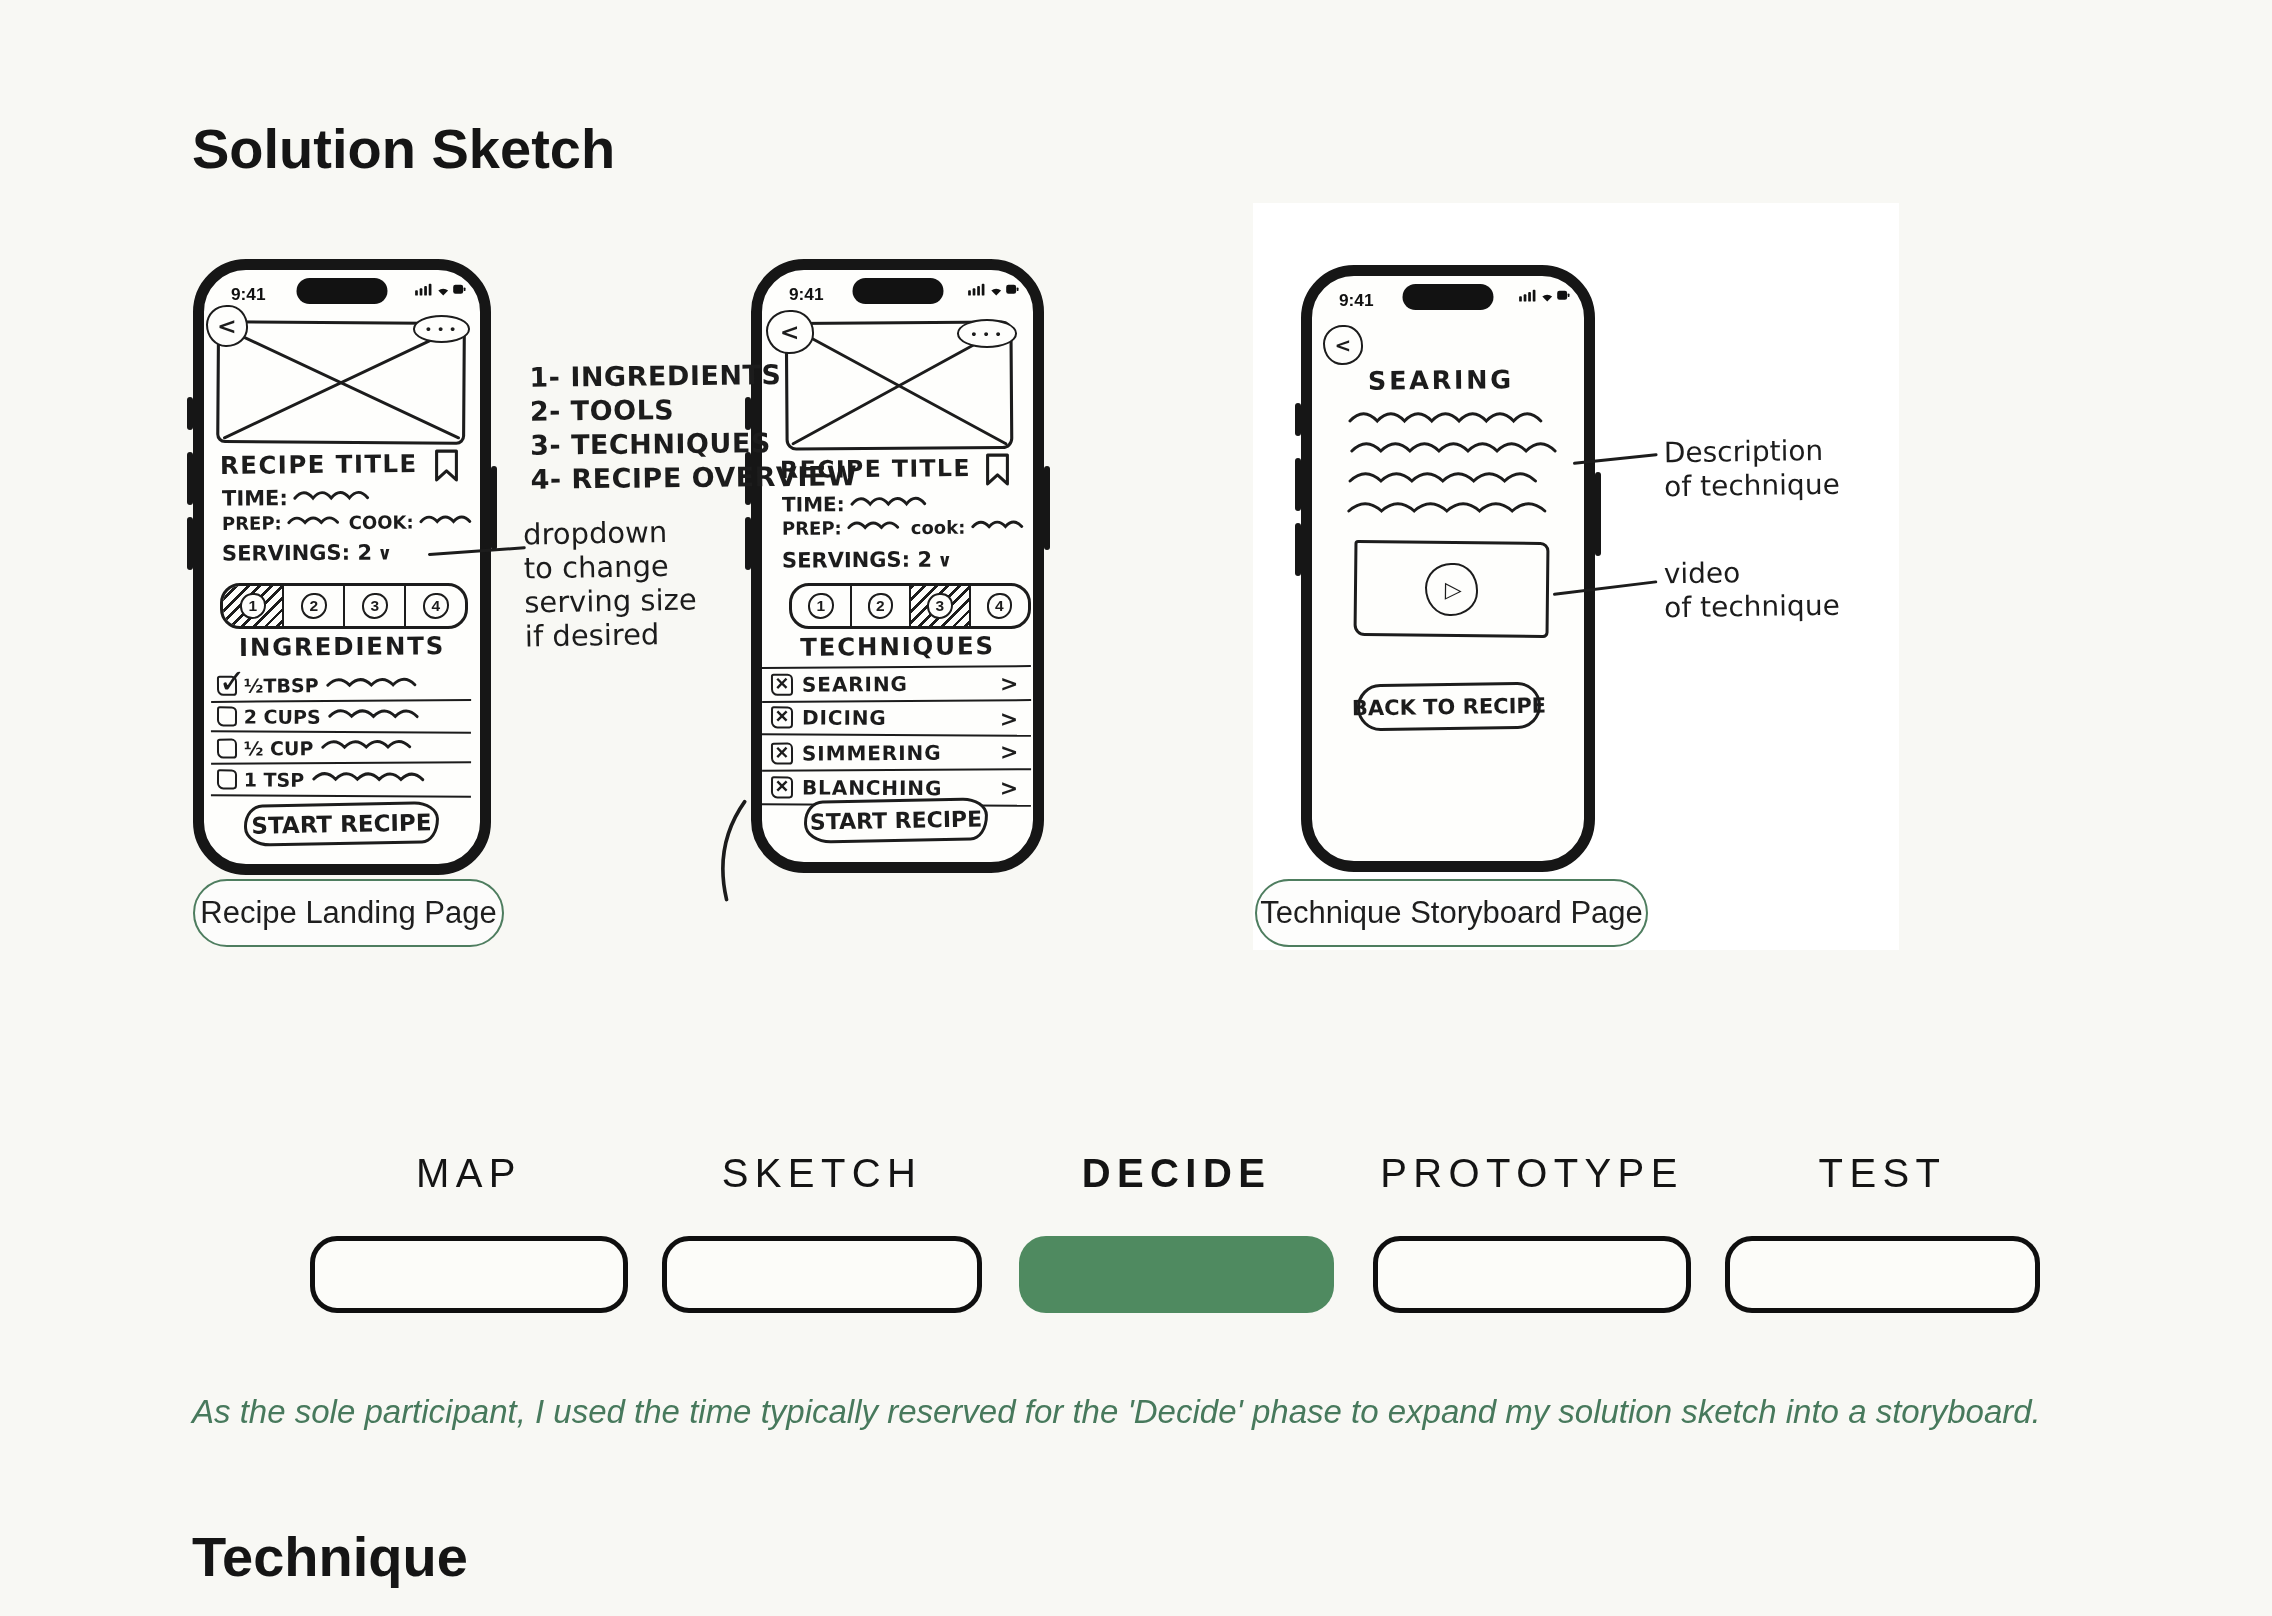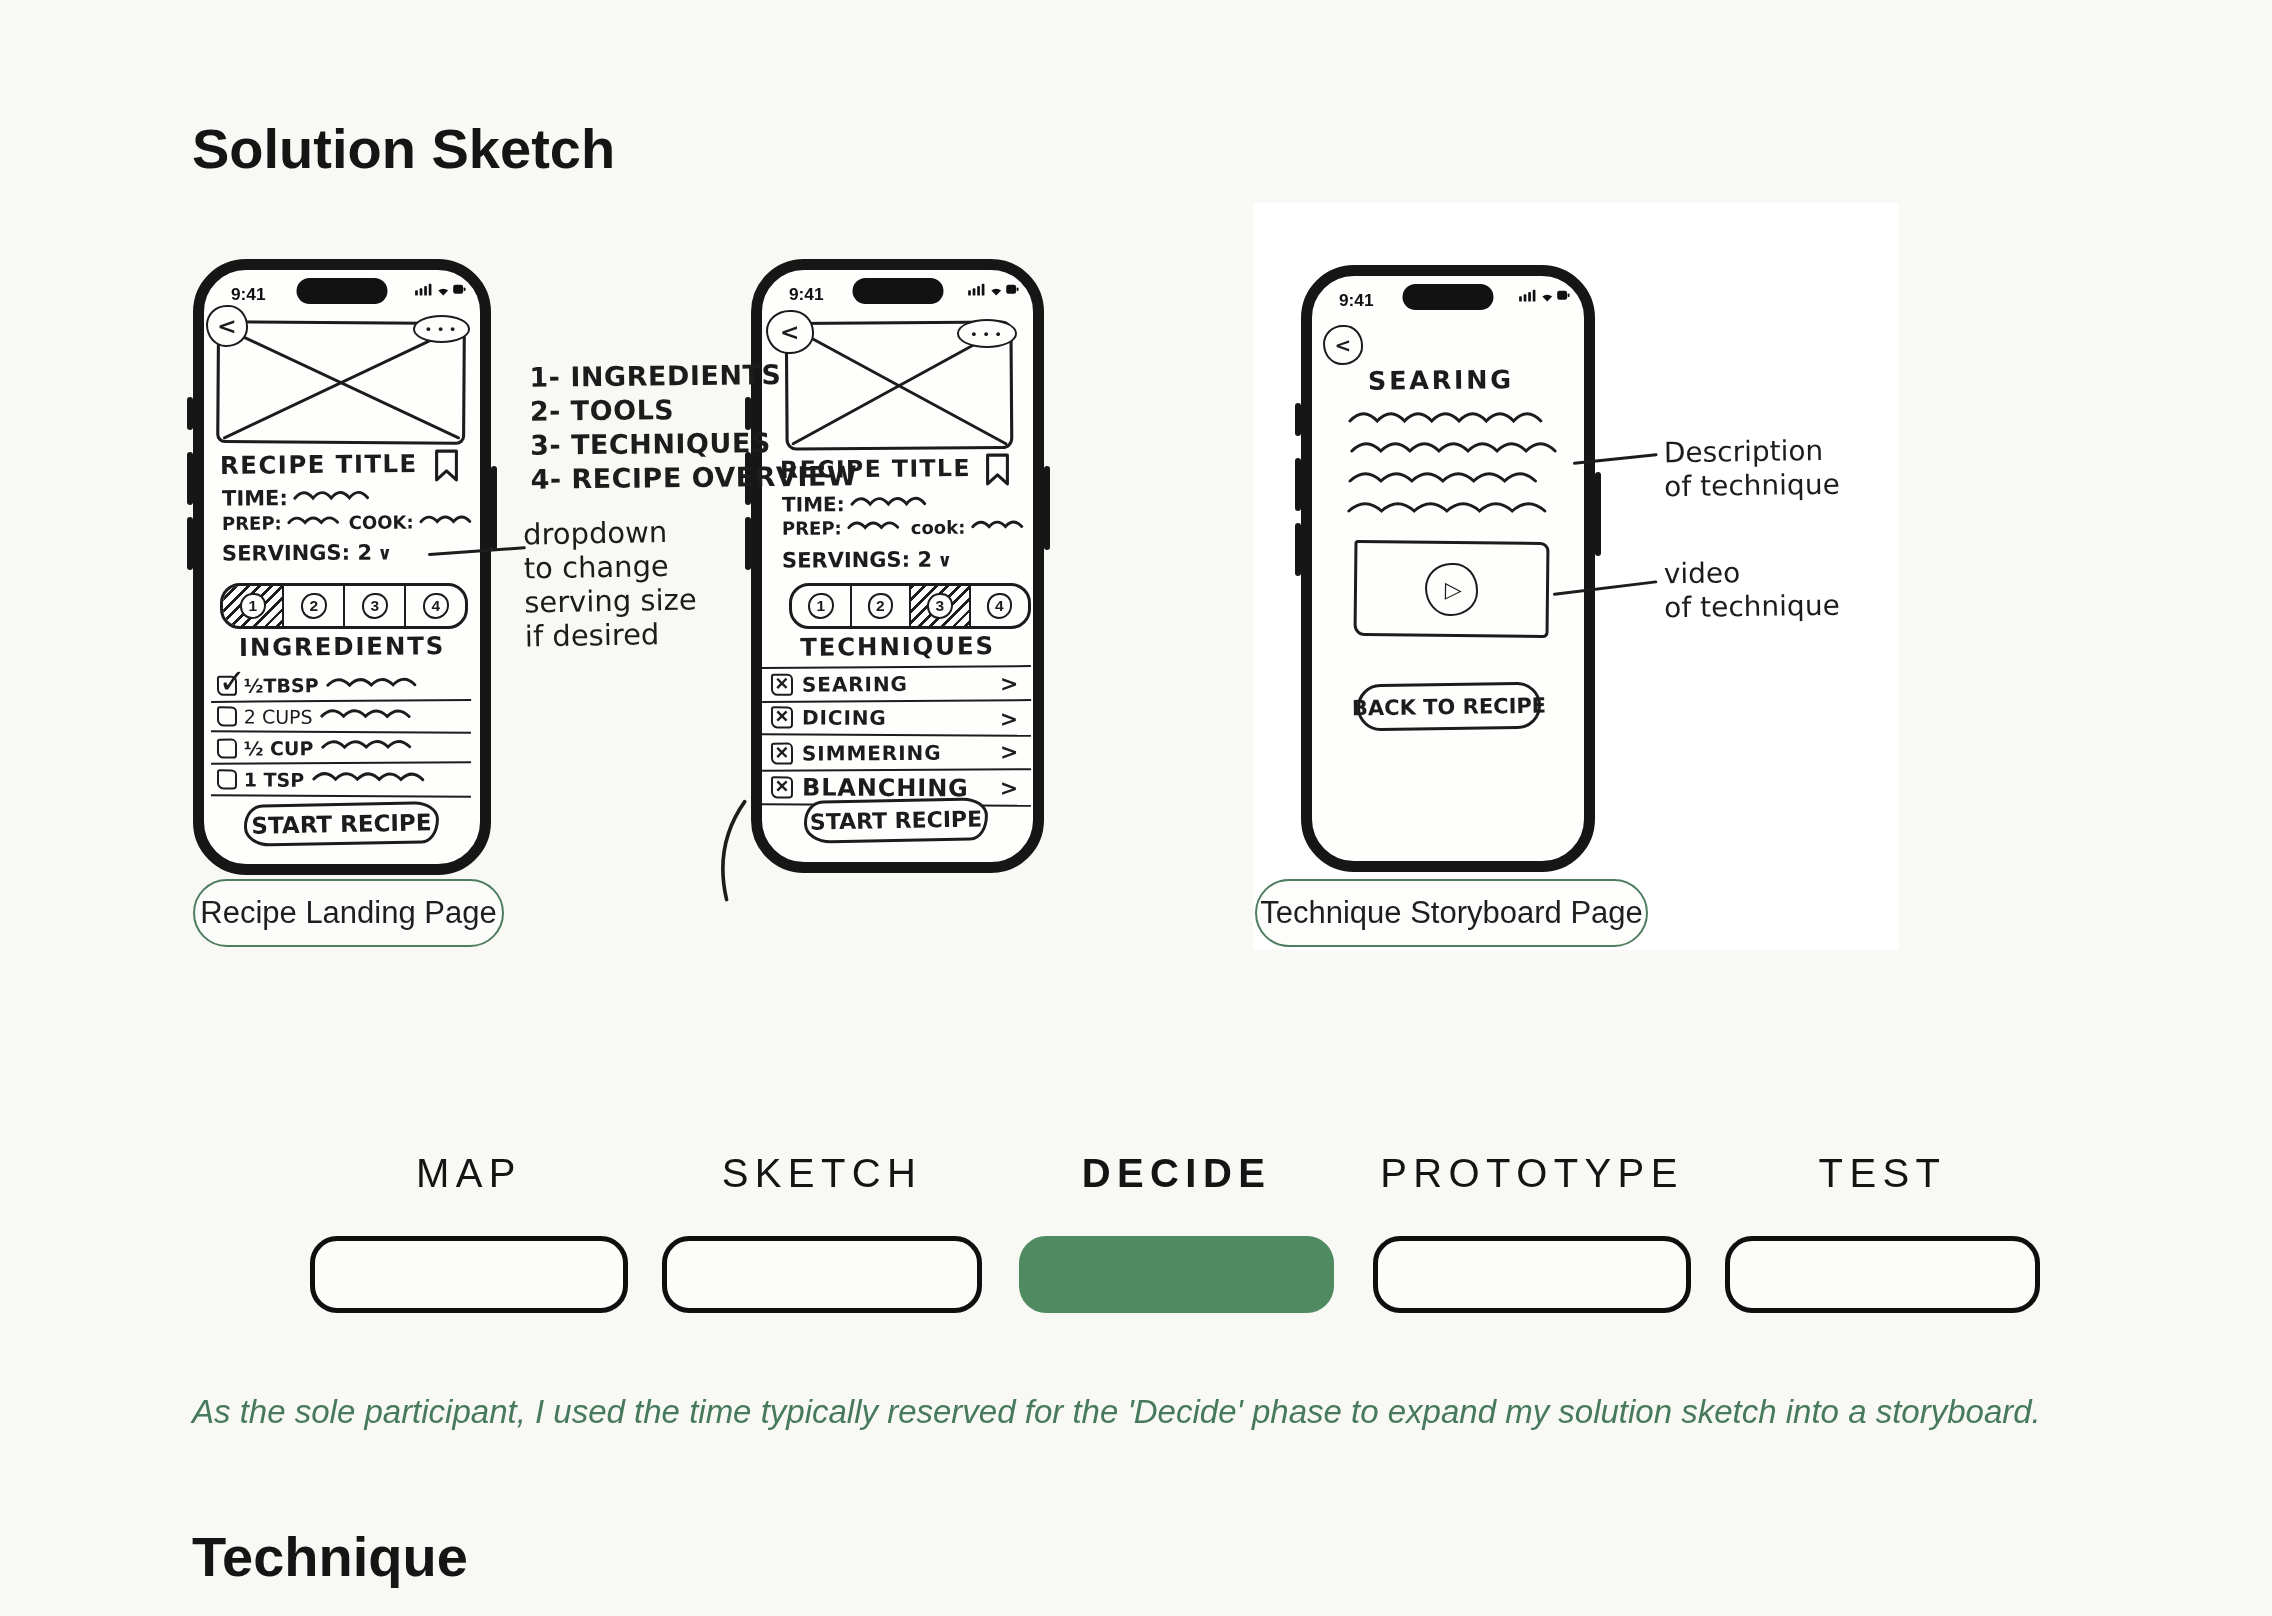--- a/index.html
+++ b/index.html
@@ -149,21 +149,21 @@
           <div class="cb" style="width:20px;height:20px;margin:0 7.3px 0 5.5px;">
               <span class="chk">✓</span>
             </div>
           <span class="hand" style="font-size:19px;font-weight:700;">½TBSP</span>
           <svg class="wave" style="margin-left:7.3px;" viewBox="0 0 118 18" width="107" height="16.4">
               <path d="M2 9 q 12 -12 24 0 q 12 -12 24 0 q 12 -12 24 0 q 12 -12 24 0" fill="none" stroke="#1c1c1c" stroke-width="3.2" stroke-linecap="round"></path>
             </svg>
         </div>
         <div class="irow" style="height:29px;transform:rotate(.3deg);">
           <div class="cb" style="width:20px;height:20px;margin:0 7.3px 0 5.5px;"></div>
-          <span class="hand" style="font-size:19px;font-weight:400;">2 CUPS</span>
+          <span class="hand" style="font-size:19px;font-weight:700;">2 CUPS</span>
           <svg class="wave" style="margin-left:7.3px;" viewBox="0 0 110 18" width="100" height="16.4">
               <path d="M2 9 q 12 -12 24 0 q 12 -12 24 0 q 12 -12 24 0 q 12 -12 24 0" fill="none" stroke="#1c1c1c" stroke-width="3.2" stroke-linecap="round"></path>
             </svg>
         </div>
         <div class="irow" style="height:29px;transform:rotate(-.3deg);">
           <div class="cb" style="width:20px;height:20px;margin:0 7.3px 0 5.5px;"></div>
           <span class="hand" style="font-size:19px;font-weight:700;">½ CUP</span>
           <svg class="wave" style="margin-left:7.3px;" viewBox="0 0 116 18" width="105" height="16.4">
               <path d="M2 9 q 12 -12 24 0 q 12 -12 24 0 q 12 -12 24 0 q 12 -12 24 0" fill="none" stroke="#1c1c1c" stroke-width="3.2" stroke-linecap="round"></path>
             </svg>
@@ -273,21 +273,21 @@
           <div class="cb" style="width:22px;height:22px;margin-right:9px;">
               <span class="xmark">×</span>
             </div>
           <span class="hand" style="font-size:20px;font-weight:700;letter-spacing:0.9px;">SIMMERING</span>
           <span class="chev" style="font-size:22px;">&gt;</span>
         </div>
         <div class="irow" style="height:33px;padding:0 12.7px 0 9px;transform:rotate(.3deg);">
           <div class="cb" style="width:22px;height:22px;margin-right:9px;">
               <span class="xmark">×</span>
             </div>
-          <span class="hand" style="font-size:24px;font-weight:700;letter-spacing:0.9px;">BLANCHING</span>
+          <span class="hand" style="font-size:20px;font-weight:700;letter-spacing:0.9px;">BLANCHING</span>
           <span class="chev" style="font-size:22px;">&gt;</span>
         </div>
       </div>
       <div class="sk-btn hand" style="left:42px;top:529px;width:184px;height:43px;font-size:22px;">START RECIPE</div>
     </div>
   </div>
 
   <div class="phone" style="left:1264px;top:265px;width:294px;height:607px;">
     <div class="nub" style="left:-17.3px;top:127px;height:33px;"></div>
     <div class="nub" style="left:-17.3px;top:182px;height:53px;"></div>

